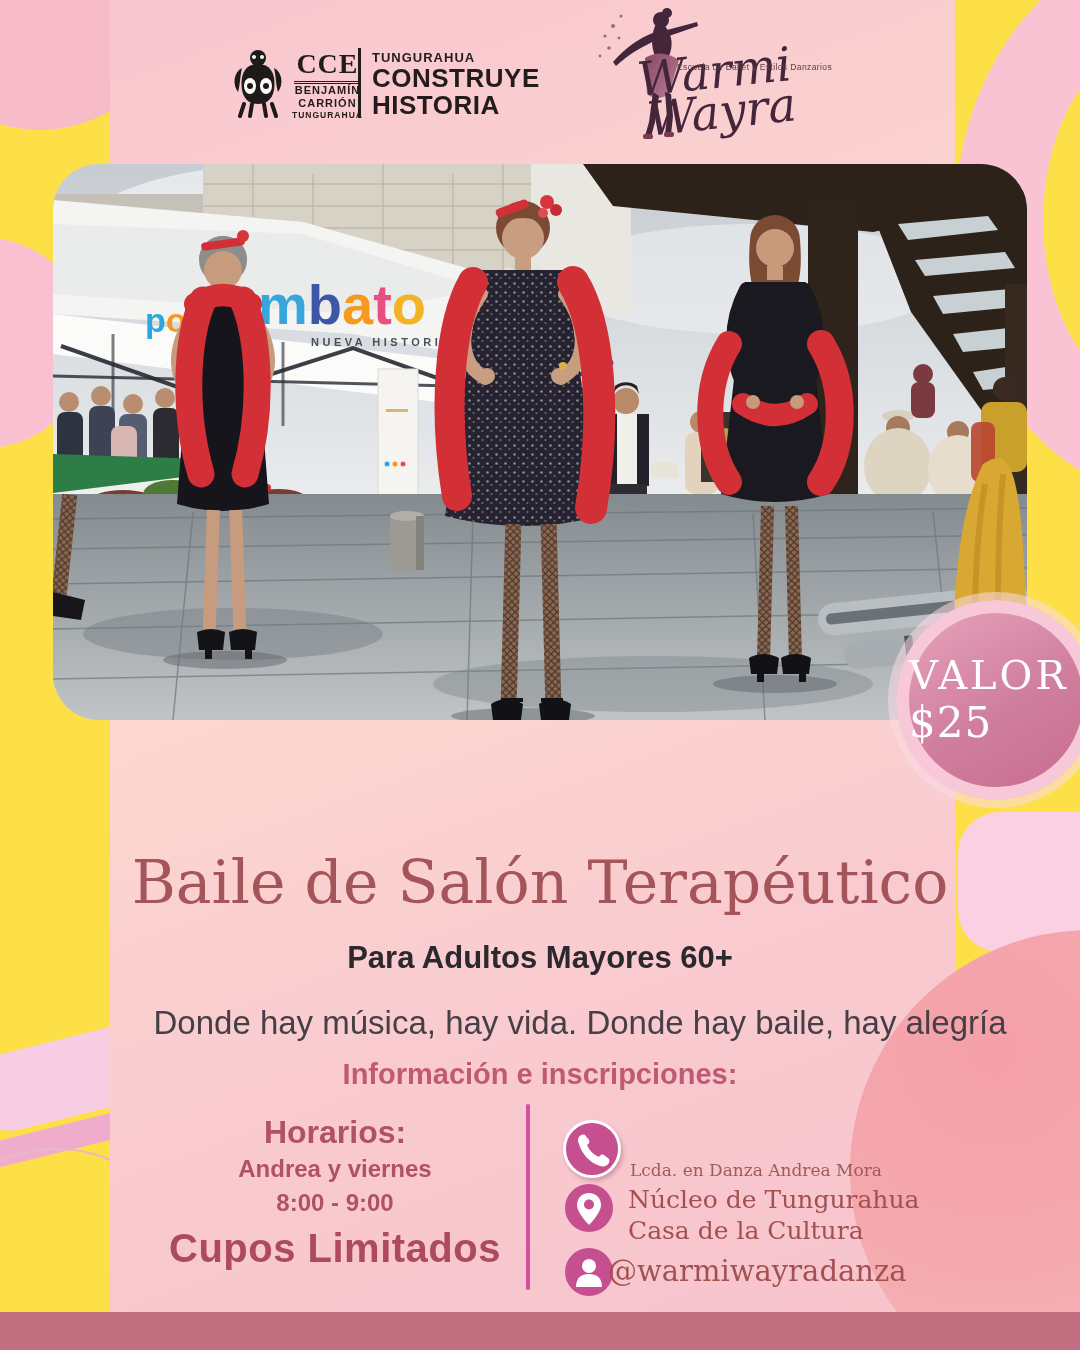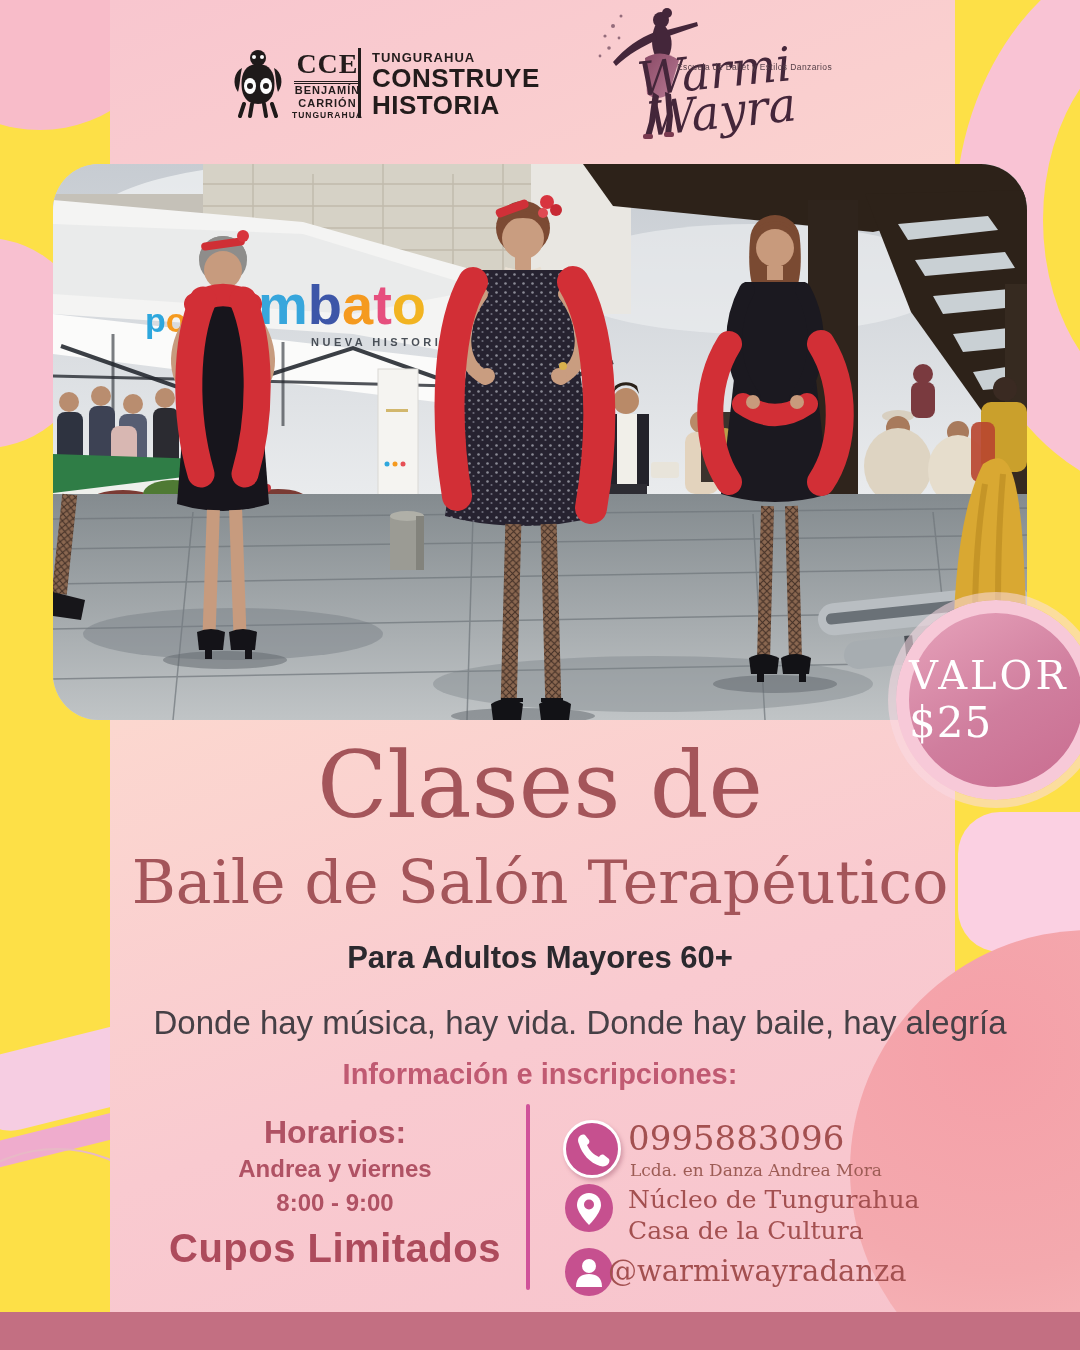--- a/index.html
+++ b/index.html
@@ -412,41 +412,39 @@
         <rect x="746" y="510" width="7" height="8" fill="#121216"></rect>
       </g>
     </svg>
   </div>
 
   <div class="badge abs">
     <div class="badge-label">VALOR</div>
     <div class="badge-amount">$25</div>
   </div>
 
-  <div class="title1 abs">Clases de</div>
   <div class="title2 abs">Baile de Salón Terapéutico</div>
   <div class="audience abs">Para Adultos Mayores 60+</div>
   <div class="quote abs">Donde hay música, hay vida. Donde hay baile, hay alegría</div>
   <div class="info-heading abs">Información e inscripciones:</div>
 
   <div class="v-divider abs"></div>
 
   <div class="sched abs">
     <div class="sched-heading">Horarios:</div>
     <div class="sched-days">Andrea y viernes</div>
     <div class="sched-time">8:00 - 9:00</div>
     <div class="sched-note">Cupos Limitados</div>
   </div>
 
   <div class="c-icon icon-phone abs">
     <svg width="52" height="52" viewBox="0 0 52 52">
       <path d="M13 21 C10 15 15 10 19 12 L23 17 C24 19 23 21 21 22 C23 27 28 32 33 34 C34 32 36 31 38 32 L43 36 C45 40 40 45 34 43 C24 40 16 31 13 21 Z" fill="#ffffff"></path>
     </svg>
   </div>
-  <div class="contact-phone abs">0995883096</div>
   <div class="contact-phone-cap abs">Lcda. en Danza Andrea Mora</div>
 
   <div class="c-icon icon-pin abs">
     <svg width="48" height="48" viewBox="0 0 48 48">
       <path d="M24 9 C17 9 12 14 12 21 C12 29 24 41 24 41 C24 41 36 29 36 21 C36 14 31 9 24 9 Z" fill="#ffffff"></path>
       <circle cx="24" cy="20.5" r="5" fill="#c6508f"></circle>
     </svg>
   </div>
   <div class="contact-loc abs">
     <div>Núcleo de Tungurahua</div>

